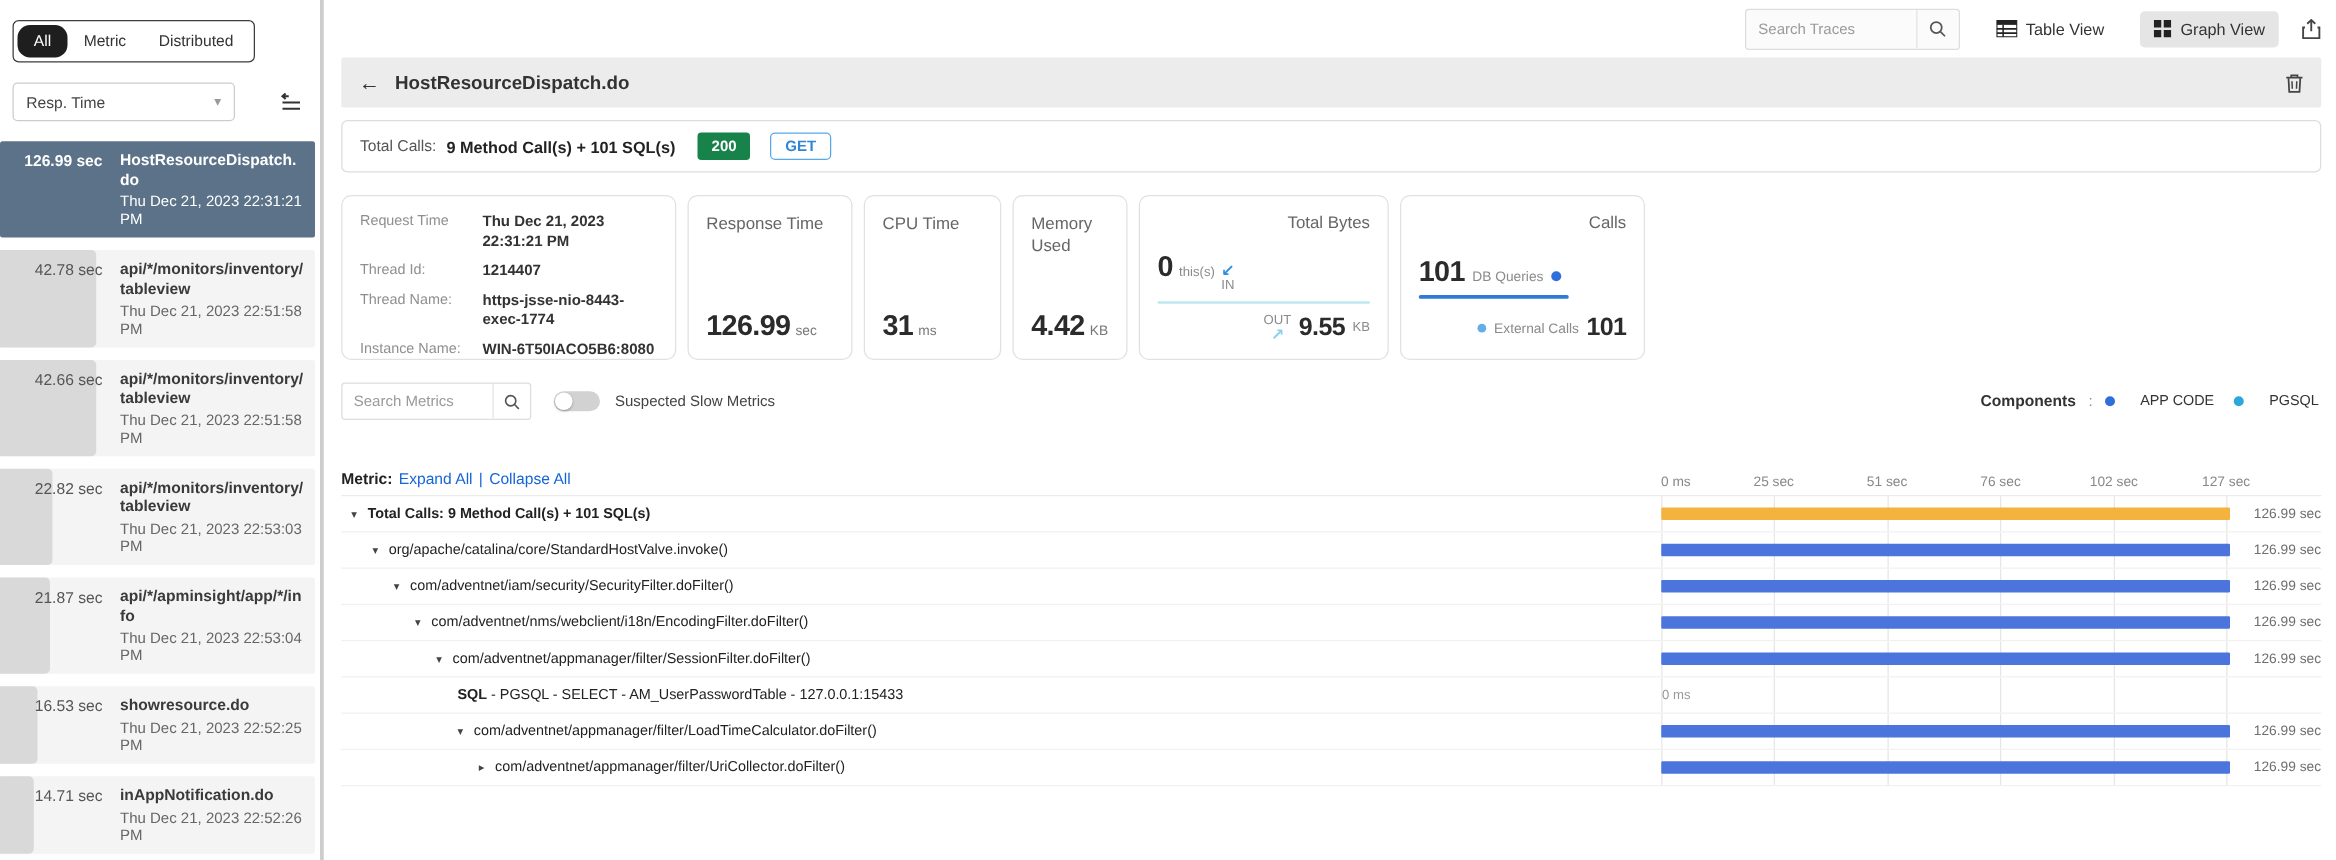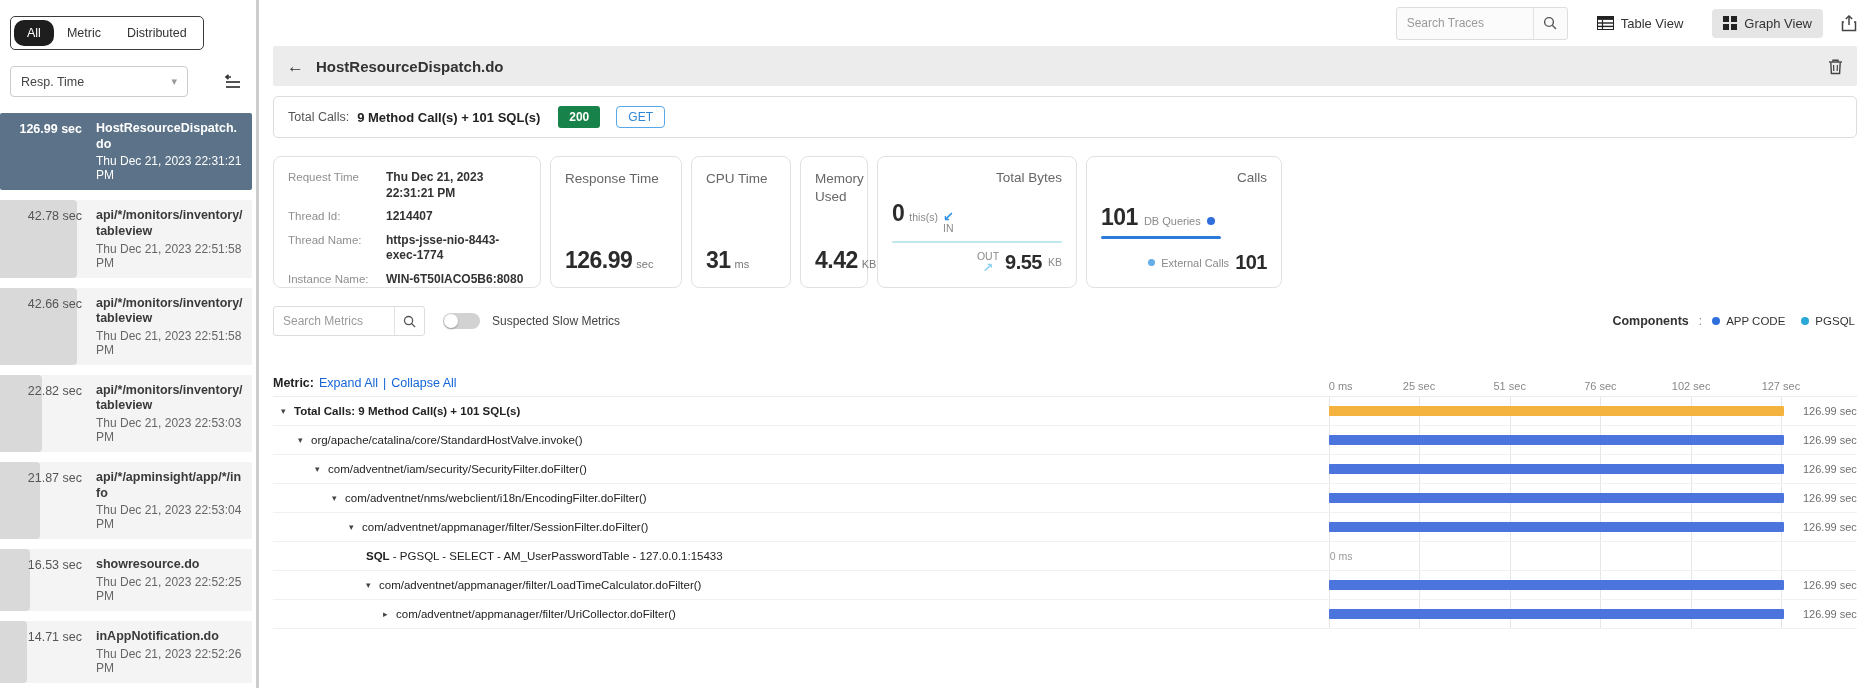--- a/index.html
+++ b/index.html
@@ -42,21 +42,21 @@
 
   .title-bar { height:40px; background:#ececec; border-radius:2px; display:flex; align-items:center; padding:0 14px; }
   .back-arrow { font-size:17px; color:#333; margin-right:12px; cursor:pointer; line-height:1; }
   .page-title { font-size:15px; font-weight:bold; color:#333; }
   .title-bar .trash { margin-left:auto; }
 
   .summary-bar { margin-top:10px; border:1px solid #ddd; border-radius:5px; height:42px; display:flex; align-items:center; padding:0 14px; gap:8px; }
   .sum-label { font-size:12.5px; color:#555; }
   .sum-value { font-size:13px; font-weight:bold; color:#222; }
   .badge-green { margin-left:10px; background:#17834a; color:#fff; font-size:12px; font-weight:bold; padding:4px 11px; border-radius:3px; }
-  .badge-get { margin-left:8px; border:1px solid #58a7e8; color:#2f86d4; font-size:12px; font-weight:normal; padding:3px 11px; border-radius:4px; background:#fff; }
+  .badge-get { margin-left:8px; border:1px solid #58a7e8; color:#2f86d4; font-size:12px; font-weight:bold; padding:3px 11px; border-radius:4px; background:#fff; }
 
   .cards-row { margin-top:18px; display:flex; gap:9px; align-items:stretch; }
   .card { border:1px solid #e1e1e1; border-radius:8px; padding:13px 14px; height:132px; background:#fff; }
   .info-card { width:268px; flex:0 0 268px; display:grid; grid-template-columns:92px 1fr; row-gap:8px; column-gap:6px; align-content:start; }
   .info-label { font-size:11.5px; color:#8f8f8f; line-height:1.3; }
   .info-value { font-size:12px; font-weight:bold; color:#333; line-height:1.3; }
   .stat-card { display:flex; flex-direction:column; }
   .stat-title { font-size:13.5px; color:#666; line-height:1.35; }
   .stat-valrow { margin-top:auto; display:flex; align-items:baseline; gap:4px; }
   .stat-big { font-size:23px; font-weight:bold; color:#2b2b2b; letter-spacing:-0.5px; }
@@ -84,21 +84,21 @@
   .metric-search { display:flex; align-items:center; width:152px; height:30px; border:1px solid #ddd; border-radius:3px; background:#fff; overflow:hidden; }
   .metric-search input { flex:1; min-width:0; border:0; outline:0; padding:0 9px; font-size:12px; color:#444; font-family:inherit; background:transparent; }
   .metric-search input::placeholder { color:#9a9a9a; }
   .metric-search .search-btn { width:30px; }
   .toggle { width:37px; height:16px; border-radius:9px; background:#d2d2d2; position:relative; cursor:pointer; margin-left:6px; }
   .toggle .knob { position:absolute; left:1px; top:1px; width:14px; height:14px; border-radius:50%; background:#fff; box-shadow:0 1px 2px rgba(0,0,0,.3); }
   .toggle-label { font-size:12px; color:#444; }
   .legend-wrap { margin-left:auto; display:flex; align-items:center; gap:10px; padding-right:2px; }
   .legend-title { font-size:12.5px; font-weight:bold; color:#333; }
   .legend-colon { font-size:12px; color:#888; }
-  .legend-item { display:flex; align-items:center; gap:6px; }
+  .legend-item { display:flex; align-items:center; gap:20px; }
   .legend-item span.lbl { font-size:11.5px; color:#333; }
 
   
   .tree-head { margin-top:40px; display:flex; align-items:flex-end; }
   .tree-head-left { flex:1; display:flex; align-items:center; gap:5px; padding-bottom:4px; }
   .metric-lbl { font-size:12.5px; font-weight:bold; color:#222; }
   .link-blue { font-size:12.5px; color:#1565d8; cursor:pointer; }
   .axis-cell { width:470px; flex:0 0 470px; position:relative; height:18px; }
   .axis-cell span { position:absolute; bottom:2px; font-size:11px; color:#888; white-space:nowrap; transform:translateX(-50%); }
   .axis-cell span.first { transform:none; }
@@ -283,28 +283,28 @@
           <div class="info-value">WIN-6T50IACO5B6:8080</div>
         </div>
       <div id="statCards" style="display:flex;gap:9px;">
           <div class="card stat-card" style="width: 132px;">
             <div class="stat-title">Response Time</div>
             <div class="stat-valrow">
               <span class="stat-big">126.99</span>
               <span class="stat-unit">sec</span>
             </div>
           </div>
-          <div class="card stat-card" style="width: 100px;">
+          <div class="card stat-card" style="width: 110px;">
             <div class="stat-title">CPU Time</div>
             <div class="stat-valrow">
               <span class="stat-big">31</span>
               <span class="stat-unit">ms</span>
             </div>
           </div>
-          <div class="card stat-card" style="width: 68px;">
+          <div class="card stat-card" style="width: 92px;">
             <div class="stat-title">Memory Used</div>
             <div class="stat-valrow">
               <span class="stat-big">4.42</span>
               <span class="stat-unit">KB</span>
             </div>
           </div>
         </div>
 
       <div class="card bytes-card">
         <div class="card-title-r">Total Bytes</div>

